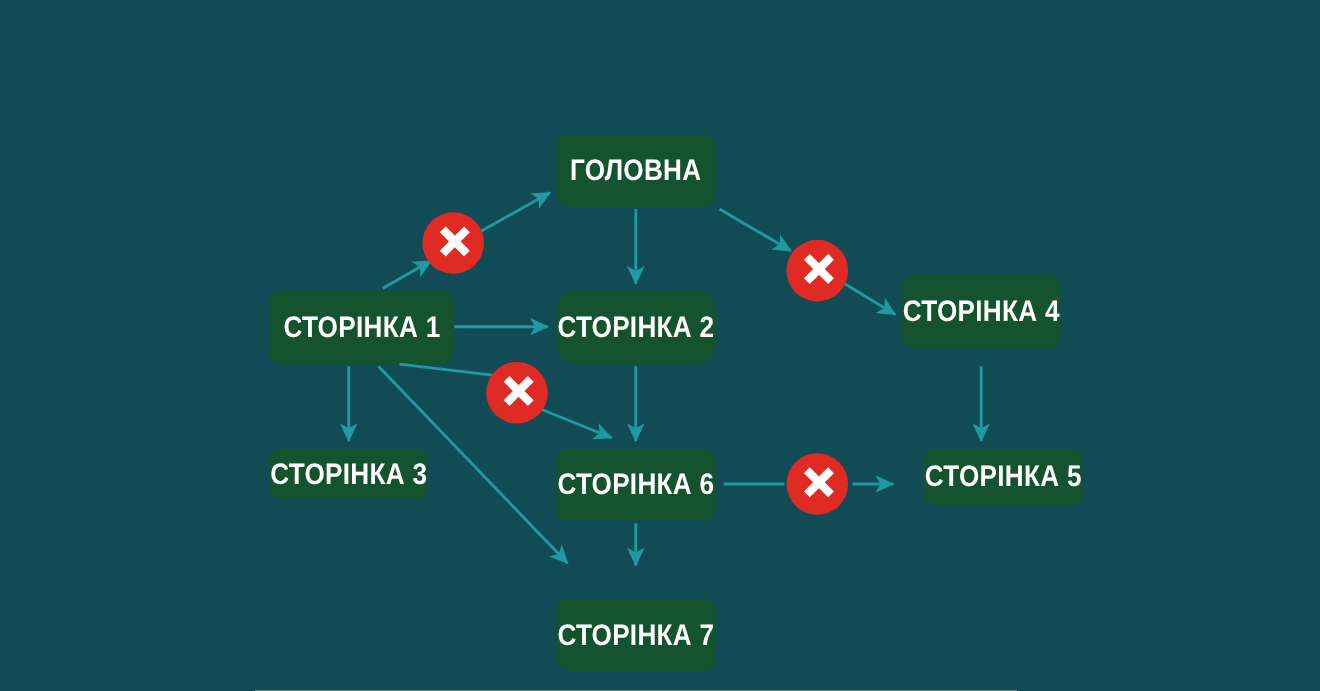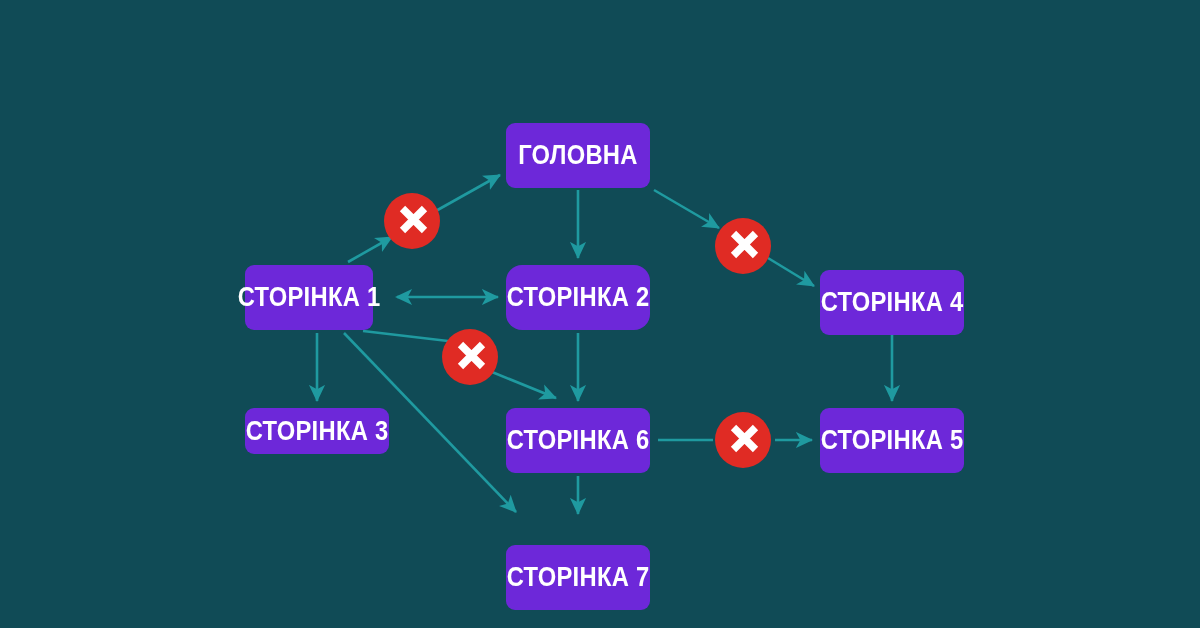--- a/index.html
+++ b/index.html
@@ -20,21 +20,21 @@
     background: #104b56;
   }
   #edge-layer {
     position: absolute;
     inset: 0;
     width: 1200px;
     height: 628px;
   }
   .node {
     position: absolute;
-    background: #6d28d9;
+    background: #14532d;
     border-radius: 9px;
     display: flex;
     align-items: center;
     justify-content: center;
     box-sizing: border-box;
     padding: 0 12px;
   }
   .node-label {
     color: #ffffff;
     font-family: "Liberation Sans Narrow", "Liberation Sans", sans-serif;
@@ -100,41 +100,41 @@
       <line x1="775" y1="440" x2="812" y2="440" marker-end="url(#arrowhead)"></line>
 
       <line x1="578" y1="476" x2="578" y2="514" marker-end="url(#arrowhead)"></line>
     </g>
   </svg>
 
   <div class="node" style="left:506px; top:123px; width:144px; height:65px;">
     <span class="node-label">ГОЛОВНА</span>
   </div>
 
-  <div class="node" style="left:245px; top:265px; width:128px; height:65px;">
+  <div class="node" style="left:245px; top:265px; width:168px; height:65px;">
     <span class="node-label">СТОРІНКА 1</span>
   </div>
 
   <div class="node" style="left:506px; top:265px; width:144px; height:65px;border-radius:16px;">
     <span class="node-label">СТОРІНКА 2</span>
   </div>
 
-  <div class="node" style="left:820px; top:270px; width:144px; height:65px;">
+  <div class="node" style="left:820px; top:251px; width:144px; height:65px;">
     <span class="node-label">СТОРІНКА 4</span>
   </div>
 
   <div class="node" style="left:245px; top:408px; width:144px; height:46px;">
     <span class="node-label">СТОРІНКА 3</span>
   </div>
 
   <div class="node" style="left:506px; top:408px; width:144px; height:65px;">
     <span class="node-label">СТОРІНКА 6</span>
   </div>
 
-  <div class="node" style="left:820px; top:408px; width:144px; height:65px;">
+  <div class="node" style="left:840px; top:408px; width:144px; height:51px;">
     <span class="node-label">СТОРІНКА 5</span>
   </div>
 
   <div class="node" style="left:506px; top:545px; width:144px; height:65px;">
     <span class="node-label">СТОРІНКА 7</span>
   </div>
 
   <div class="blocker" style="left:384px; top:193px; width:56px; height:56px;">
     <svg width="56" height="56" viewBox="0 0 56 56">
       <path d="M18.5 15.5 L40.5 37.5 M40.5 15.5 L18.5 37.5" stroke="#ffffff" stroke-width="7.5" stroke-linecap="butt"></path>

